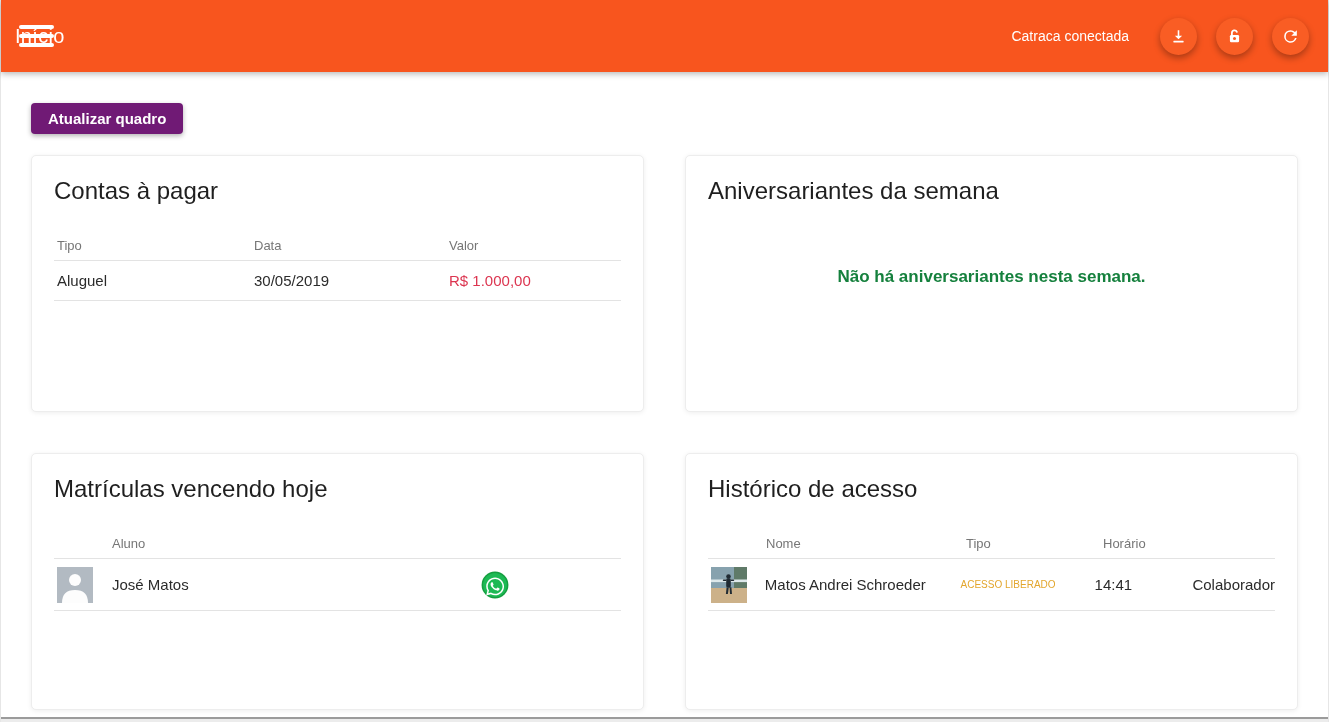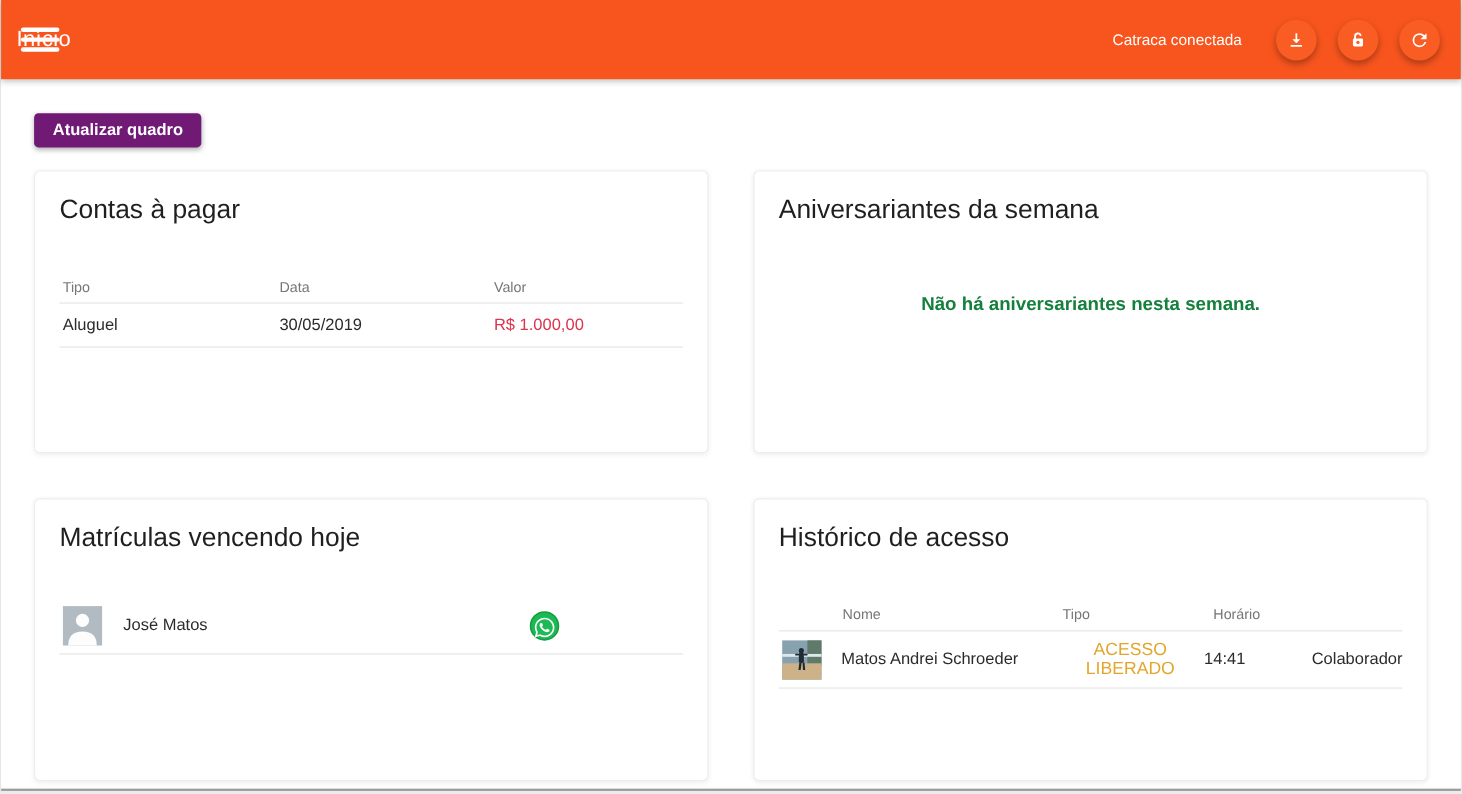--- a/index.html
+++ b/index.html
@@ -73,21 +73,21 @@
     background: #fff;
     border: 1px solid #ededed;
     border-radius: 5px;
     box-shadow: 0 1px 5px rgba(0,0,0,0.07);
     height: 257px;
     padding: 21px 22px 0 22px;
     overflow: hidden;
   }
   .card-title { font-size: 24px; font-weight: 400; color: #1f1f1f; }
   
-  .tbl { margin-top: 40px; }
+  .tbl { margin-top: 25px; }
   .hdr-row, .data-row { display: flex; align-items: center; border-bottom: 1px solid #e3e3e3; }
   .hdr-row { height: 31px; }
   .data-row { }
   .hdr-cell { font-size: 13px; color: #767676; font-weight: 400; }
   .cell { font-size: 15px; color: #2b2b2b; }
   
   .bills .c1 { width: 200px; padding-left: 3px; }
   .bills .c2 { width: 195px; }
   .bills .c3 { flex: 1; }
   .bills .data-row { height: 40px; align-items: center; }
@@ -101,21 +101,21 @@
   .avatar-row { height: 52px; }
   .av-col { width: 58px; padding-left: 3px; display: flex; align-items: center; }
   .avatar { width: 36px; height: 36px; display: block; }
   .mem .name-col { flex: 1; }
   .mem .wa-col { width: 140px; display: flex; align-items: center; }
   .wa-btn { background: none; border: none; padding: 0; cursor: pointer; line-height: 0; }
   .acc .nome-col { width: 200px; }
   .acc .tipo-col { width: 137px; }
   .acc .hora-col { width: 100px; }
   .acc .cat-col { flex: 1; text-align: right; }
-  .status-amber { color: #e3a62d; font-size: 16px; text-align: center; }
+  .status-amber { color: #e3a62d; font-size: 10px; }
   
   .window-bottom {
     position: absolute; left: 0; right: 0; bottom: 0;
     height: 5px;
     background: #ececec;
     border-top: 2px solid #9b9b9b;
   }
 </style>
 </head>
 <body>
@@ -181,20 +181,25 @@
       </section>
 
       <section class="card">
         <h2 class="card-title">Aniversariantes da semana</h2>
         <div class="empty-msg">Não há aniversariantes nesta semana.</div>
       </section>
 
       <section class="card mem">
         <h2 class="card-title">Matrículas vencendo hoje</h2>
         <div class="tbl">
+          <div class="hdr-row">
+            <div class="av-col"></div>
+            <div class="hdr-cell name-col">Aluno</div>
+            <div class="wa-col"></div>
+          </div>
           <div class="data-row avatar-row">
             <div class="av-col">
               <svg class="avatar" viewBox="0 0 36 36">
                 <rect width="36" height="36" fill="#b2bac2"></rect>
                 <circle cx="18" cy="13" r="6" fill="#fdfdfd"></circle>
                 <path d="M5 36 Q5 23 18 23 Q31 23 31 36 Z" fill="#fdfdfd"></path>
               </svg>
             </div>
             <div class="cell name-col">José Matos</div>
             <div class="wa-col">

